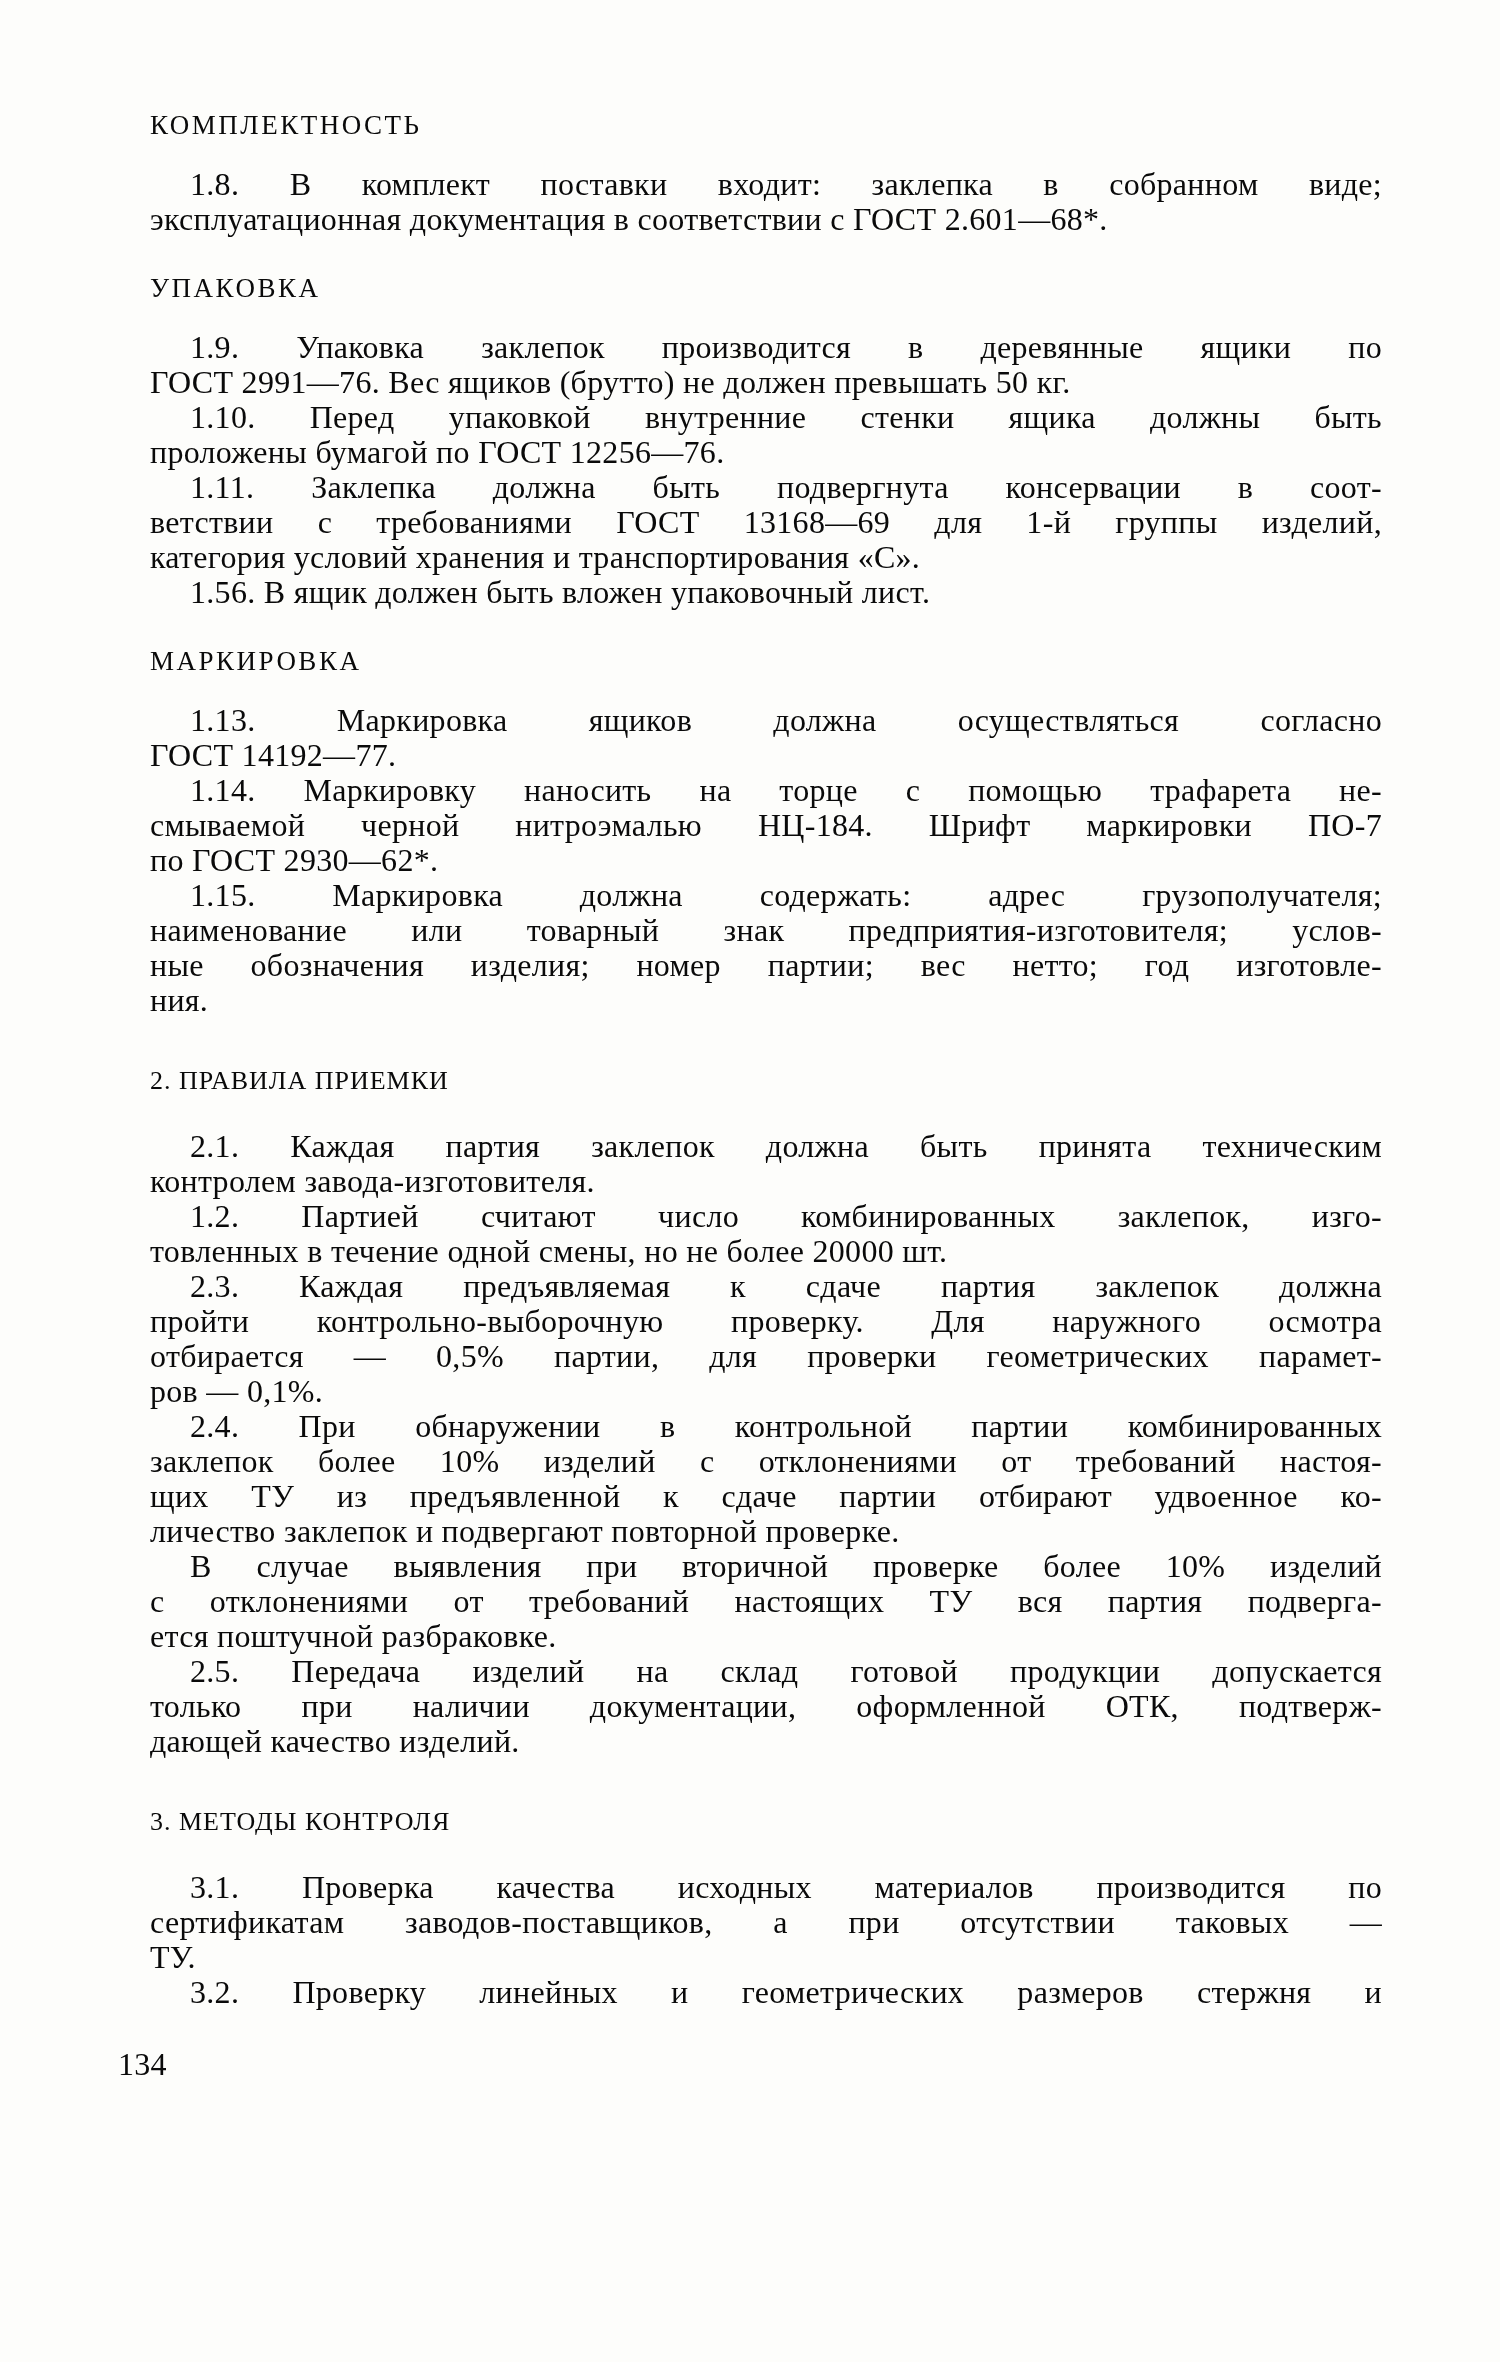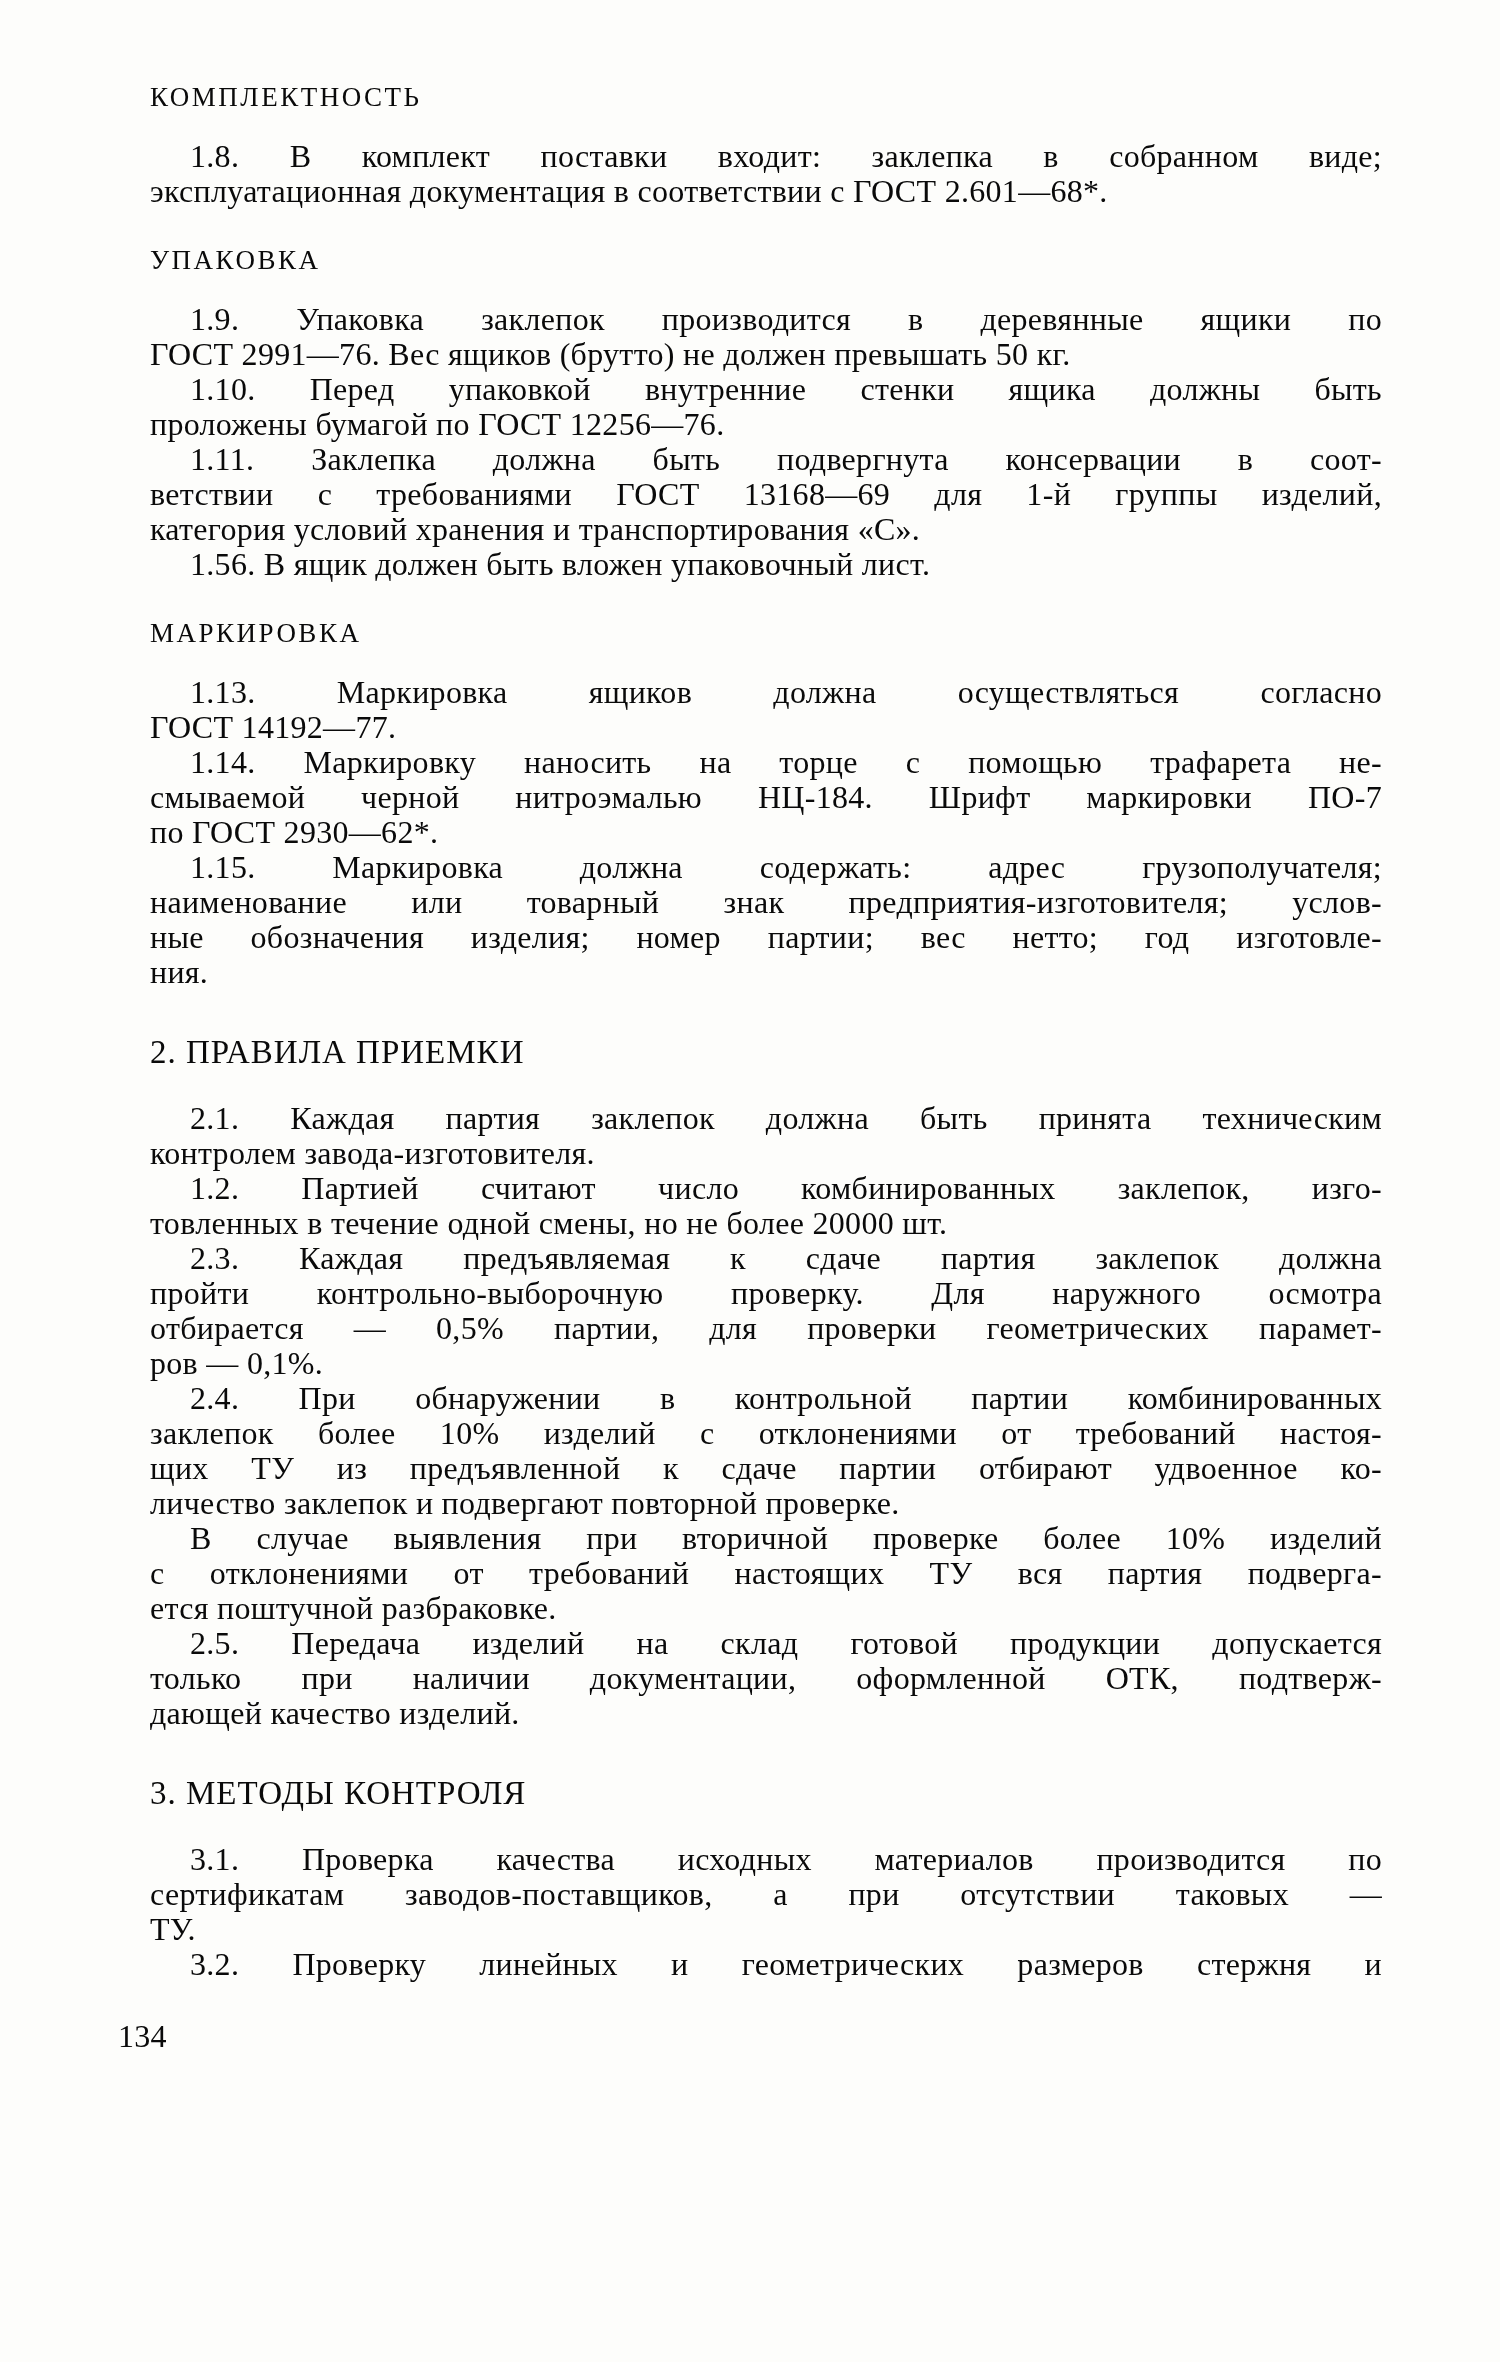--- a/index.html
+++ b/index.html
@@ -10,34 +10,34 @@
     margin: 0 auto;
     background: #fdfdfb;
     color: #0a0a0a;
     font-family: "Liberation Serif", "DejaVu Serif", serif;
     overflow: hidden;
   }
   .content {
     position: absolute;
     top: 0; left: 150px;
     width: 1232px;
-    padding-top: 84px;
+    padding-top: 112px;
     font-size: 32px;
     line-height: 35px;
     letter-spacing: 0.3px;
   }
   .subheading {
     font-size: 27px;
     line-height: 27px;
     letter-spacing: 2.5px;
     margin: 38px 0 28px 0;
   }
   .subheading:first-child { margin-top: 0; }
   .heading {
-    font-size: 33px;
+    font-size: 26px;
     line-height: 33px;
     letter-spacing: 1px;
     margin: 46px 0 32px 0;
   }
   .para { margin: 0; }
   .line {
     text-align: justify;
     text-align-last: justify;
     white-space: normal;
   }

